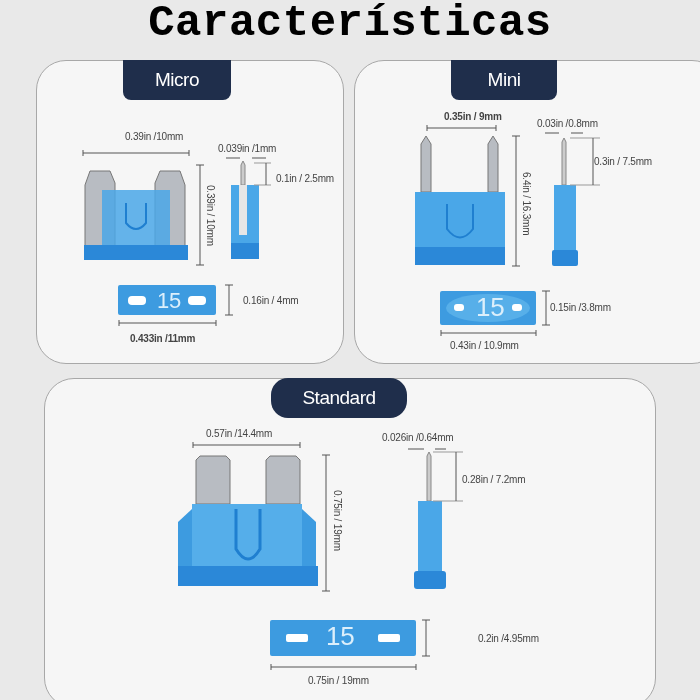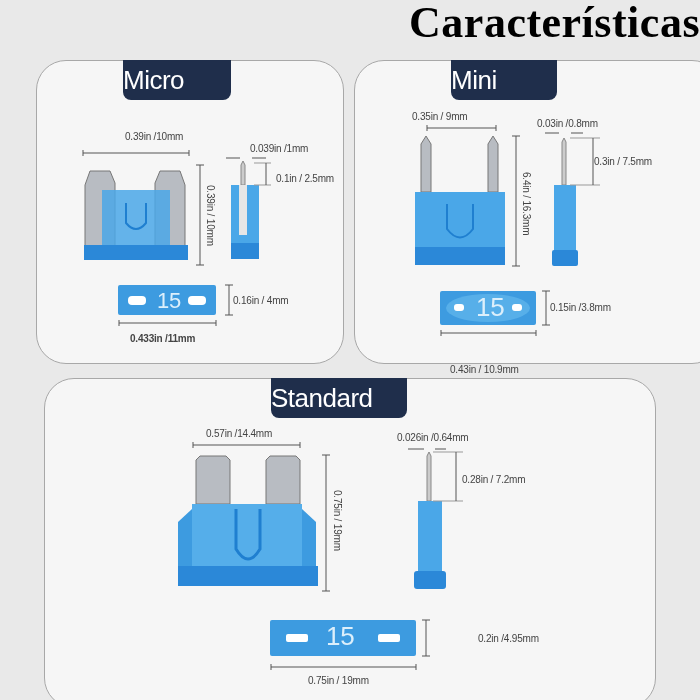--- a/index.html
+++ b/index.html
@@ -5,32 +5,32 @@
   * { box-sizing: border-box; margin: 0; padding: 0; }
   html, body { width: 700px; height: 700px; overflow: hidden; }
   body {
     background: #e9e9e9;
     font-family: "Liberation Sans", sans-serif;
     position: relative;
     color: #333;
   }
   .title {
     position: absolute; left: 0; top: 0; width: 700px; height: 56px;
-    text-align: right; font-size: 44px; font-weight: bold;
-    font-family: Liberation Serif, serif; color: #000; letter-spacing: 0.5px;
+    text-align: center; font-size: 44px; font-weight: bold;
+    font-family: Liberation Mono, monospace; color: #000; letter-spacing: 0.5px;
     line-height: 46px;
   }
   .panel {
     position: absolute; background: #f6f6f6; border: 1px solid #a8a8a8;
     border-radius: 30px;
   }
   .tab {
     position: absolute; top: -1px; background: #1f2e4b; color: #fff;
-    border-radius: 0 0 8px 8px;
-    font-size: 26px; line-height: 40px; letter-spacing: -0.5px;
+    text-align: center; border-radius: 0 0 8px 8px;
+    font-size: 19px; line-height: 40px; letter-spacing: -0.5px;
   }
   .dim {
     position: absolute; font-size: 10px; color: #444; white-space: nowrap;
     letter-spacing: -0.2px;
   }
   .dim.v { transform: rotate(90deg); transform-origin: left top; }
   svg { position: absolute; overflow: visible; }
 </style>
 </head>
 <body>
@@ -53,21 +53,21 @@
     <rect x="20" y="27" width="68" height="60" fill="#4aa7e8" opacity="0.85"></rect>
     <path d="M44 40 L44 60 Q54 72 64 60 L64 40" fill="none" stroke="#1f7fd0" stroke-width="2"></path>
     <rect x="2" y="82" width="104" height="15" fill="#2b88d8"></rect>
   </svg>
   <svg style="left:196px;top:165px;" width="8" height="100">
       <line x1="4" y1="0" x2="4" y2="100" stroke="#555"></line>
       <line x1="0" y1="0" x2="8" y2="0" stroke="#555"></line>
       <line x1="0" y1="100" x2="8" y2="100" stroke="#555"></line>
     </svg>
   <div class="dim v" style="left:216px;top:185px;">0.39in / 10mm</div>
-  <div class="dim" style="left:218px;top:143px;margin-left:32px;">0.039in /1mm</div>
+  <div class="dim" style="left:218px;top:143px;">0.039in /1mm</div>
   <svg style="left:226px;top:155px;" width="105" height="108">
     <line x1="0" y1="3" x2="14" y2="3" stroke="#555"></line>
       <line x1="26" y1="3" x2="40" y2="3" stroke="#555"></line>
     <path d="M15 10 L17 6 L19 10 L19 30 L15 30 Z" fill="#ccc" stroke="#888"></path>
     <rect x="5" y="30" width="28" height="64" fill="#4aa7e8"></rect>
     <rect x="13" y="30" width="8" height="50" fill="#e6e6e6"></rect>
     <rect x="5" y="88" width="28" height="16" fill="#2b88d8"></rect>
     <line x1="28" y1="8" x2="45" y2="8" stroke="#999"></line>
       <line x1="28" y1="30" x2="45" y2="30" stroke="#999"></line>
       <line x1="40" y1="8" x2="40" y2="30" stroke="#555"></line>
@@ -77,34 +77,34 @@
     <rect x="0" y="0" width="98" height="30" rx="2" fill="#3d9be0"></rect>
     <rect x="10" y="11" width="18" height="9" rx="4" fill="#fff"></rect>
     <rect x="70" y="11" width="18" height="9" rx="4" fill="#fff"></rect>
   </svg>
   <div class="dim" style="left:157px;top:288px;font-size:22px;color:#dceffb;">15</div>
   <svg style="left:225px;top:285px;" width="8" height="32">
       <line x1="4" y1="0" x2="4" y2="30" stroke="#555"></line>
       <line x1="0" y1="0" x2="8" y2="0" stroke="#555"></line>
       <line x1="0" y1="30" x2="8" y2="30" stroke="#555"></line>
     </svg>
-  <div class="dim" style="left:233px;top:295px;">0.16in / 4mm</div>
+  <div class="dim" style="left:243px;top:295px;">0.16in / 4mm</div>
   <svg style="left:118px;top:320px;" width="100" height="6">
       <line x1="1" y1="3" x2="98" y2="3" stroke="#555"></line>
       <line x1="1" y1="0" x2="1" y2="6" stroke="#555"></line>
       <line x1="98" y1="0" x2="98" y2="6" stroke="#555"></line>
     </svg>
   <div class="dim" style="left:130px;top:333px;font-weight:bold;">0.433in /11mm</div>
 </div>
 
 <div class="panel" style="left:342px;top:60px;width:368px;height:304px;margin-left:12px;">
   <div class="tab" style="left:96px;width:106px;height:40px;">Mini</div>
 </div>
 <div>
-  <div class="dim" style="left:412px;top:111px;">0.35in / 9mm</div>
+  <div class="dim" style="left:444px;top:111px;font-weight:bold;">0.35in / 9mm</div>
   <svg style="left:426px;top:125px;" width="72" height="6">
       <line x1="1" y1="3" x2="70" y2="3" stroke="#555"></line>
       <line x1="1" y1="0" x2="1" y2="6" stroke="#555"></line>
       <line x1="70" y1="0" x2="70" y2="6" stroke="#555"></line>
     </svg>
   <svg style="left:415px;top:134px;" width="95" height="135">
     <path d="M6 58 L6 10 L11 2 L16 10 L16 58 Z" fill="#b8bcc2" stroke="#777"></path>
     <path d="M73 58 L73 10 L78 2 L83 10 L83 58 Z" fill="#b8bcc2" stroke="#777"></path>
     <rect x="0" y="58" width="90" height="60" fill="#4aa7e8"></rect>
     <path d="M32 70 L32 95 Q45 112 58 95 L58 70" fill="none" stroke="#1f7fd0" stroke-width="2"></path>
@@ -139,25 +139,25 @@
       <line x1="4" y1="0" x2="4" y2="34" stroke="#555"></line>
       <line x1="0" y1="0" x2="8" y2="0" stroke="#555"></line>
       <line x1="0" y1="34" x2="8" y2="34" stroke="#555"></line>
     </svg>
   <div class="dim" style="left:550px;top:302px;">0.15in /3.8mm</div>
   <svg style="left:440px;top:330px;" width="98" height="6">
       <line x1="1" y1="3" x2="96" y2="3" stroke="#555"></line>
       <line x1="1" y1="0" x2="1" y2="6" stroke="#555"></line>
       <line x1="96" y1="0" x2="96" y2="6" stroke="#555"></line>
     </svg>
-  <div class="dim" style="left:450px;top:340px;margin-top:24px;">0.43in / 10.9mm</div>
+  <div class="dim" style="left:450px;top:340px;">0.43in / 10.9mm</div>
 </div>
 
 <div class="panel" style="left:44px;top:378px;width:612px;height:330px;">
-  <div class="tab" style="left:226px;width:136px;height:40px;">Standard</div>
+  <div class="tab" style="left:226px;width:136px;height:40px;border-radius:17px;">Standard</div>
 </div>
 <div>
   <div class="dim" style="left:206px;top:428px;">0.57in /14.4mm</div>
   <svg style="left:192px;top:442px;" width="110" height="6">
       <line x1="1" y1="3" x2="108" y2="3" stroke="#555"></line>
       <line x1="1" y1="0" x2="1" y2="6" stroke="#555"></line>
       <line x1="108" y1="0" x2="108" y2="6" stroke="#555"></line>
     </svg>
   <svg style="left:178px;top:454px;" width="145" height="140">
     <path d="M18 50 L18 6 L22 2 L48 2 L52 6 L52 50 Z" fill="#b8bcc2" stroke="#777"></path>
@@ -167,21 +167,21 @@
     <path d="M138 68 L124 55 L124 120 L138 120 Z" fill="#3d9be0"></path>
     <path d="M58 55 L58 95 Q70 115 82 95 L82 55" fill="none" stroke="#1f7fd0" stroke-width="3"></path>
     <rect x="0" y="112" width="140" height="20" fill="#2b88d8"></rect>
   </svg>
   <svg style="left:322px;top:455px;" width="8" height="138">
       <line x1="4" y1="0" x2="4" y2="136" stroke="#555"></line>
       <line x1="0" y1="0" x2="8" y2="0" stroke="#555"></line>
       <line x1="0" y1="136" x2="8" y2="136" stroke="#555"></line>
     </svg>
   <div class="dim v" style="left:343px;top:490px;">0.75in / 19mm</div>
-  <div class="dim" style="left:397px;top:432px;">0.026in /0.64mm</div>
+  <div class="dim" style="left:382px;top:432px;">0.026in /0.64mm</div>
   <svg style="left:408px;top:446px;" width="60" height="145">
     <line x1="0" y1="3" x2="16" y2="3" stroke="#555"></line>
       <line x1="27" y1="3" x2="38" y2="3" stroke="#555"></line>
     <path d="M19 10 L21 6 L23 10 L23 55 L19 55 Z" fill="#ccc" stroke="#888"></path>
     <rect x="10" y="55" width="24" height="75" fill="#4aa7e8"></rect>
     <rect x="6" y="125" width="32" height="18" rx="3" fill="#2b88d8"></rect>
     <line x1="25" y1="6" x2="55" y2="6" stroke="#999"></line>
       <line x1="25" y1="55" x2="55" y2="55" stroke="#999"></line>
       <line x1="48" y1="6" x2="48" y2="55" stroke="#555"></line>
   </svg>

